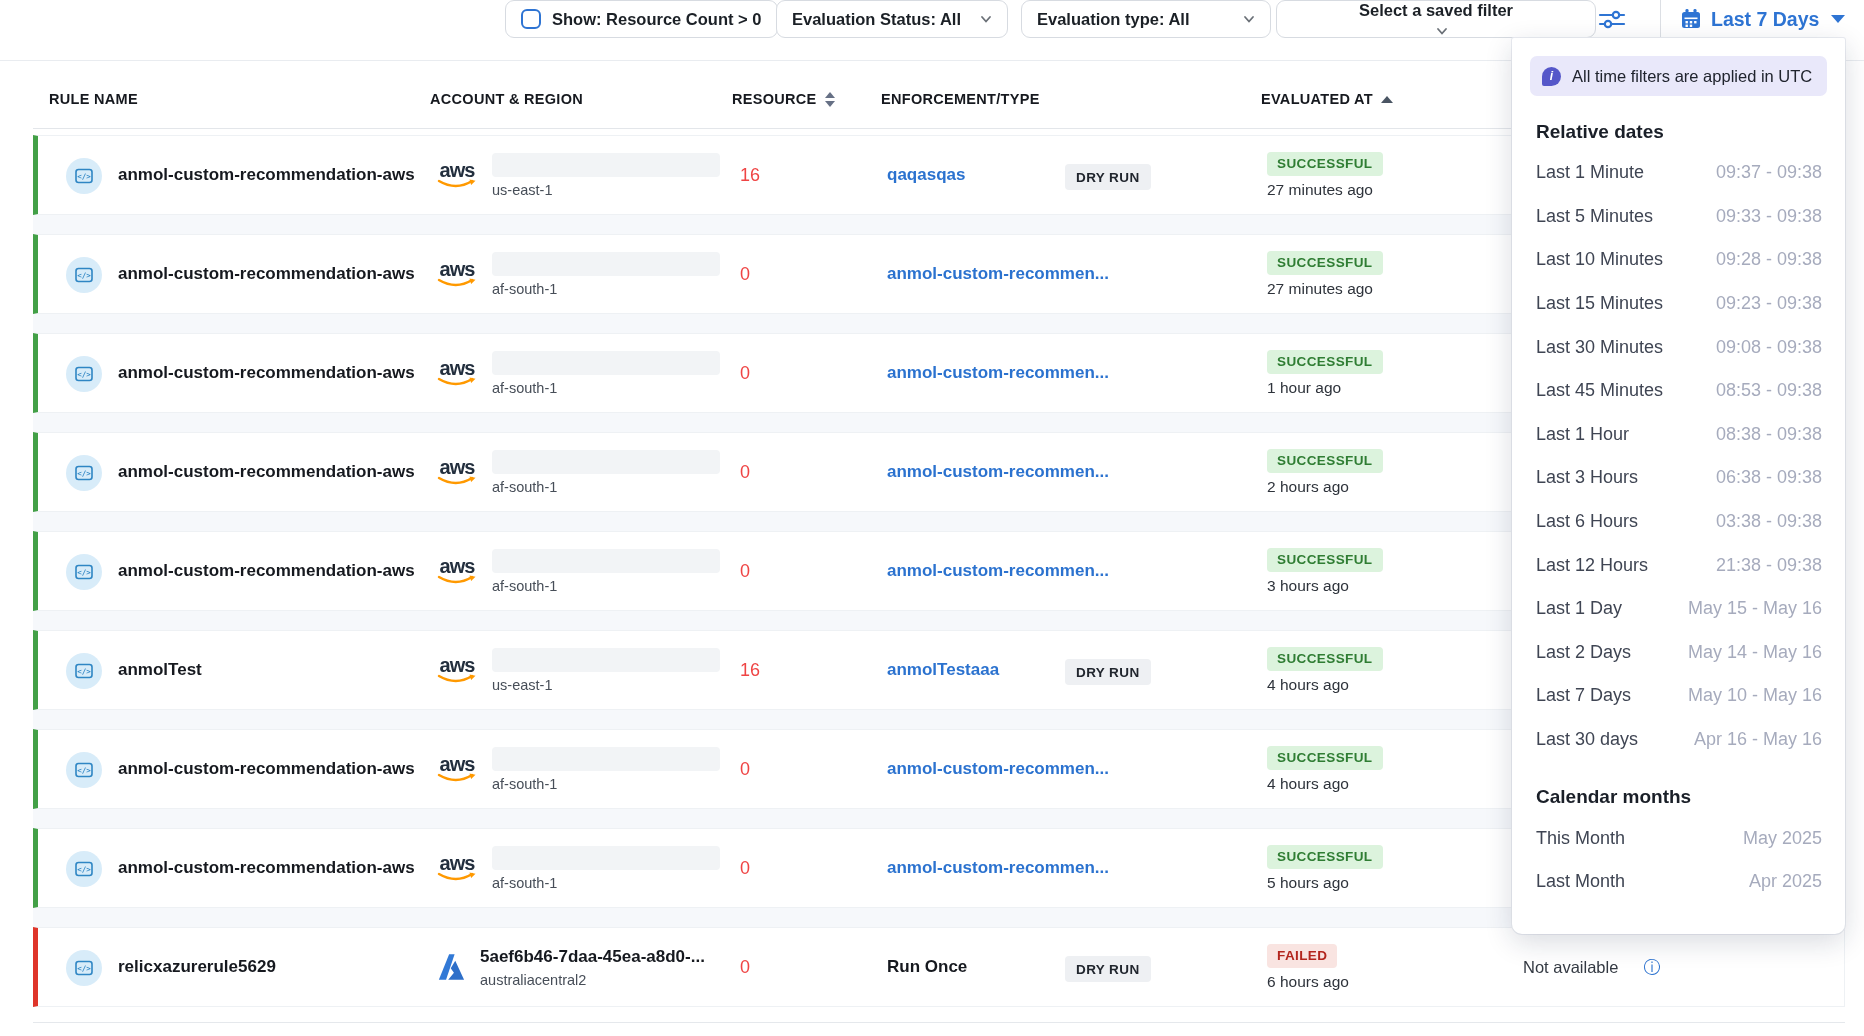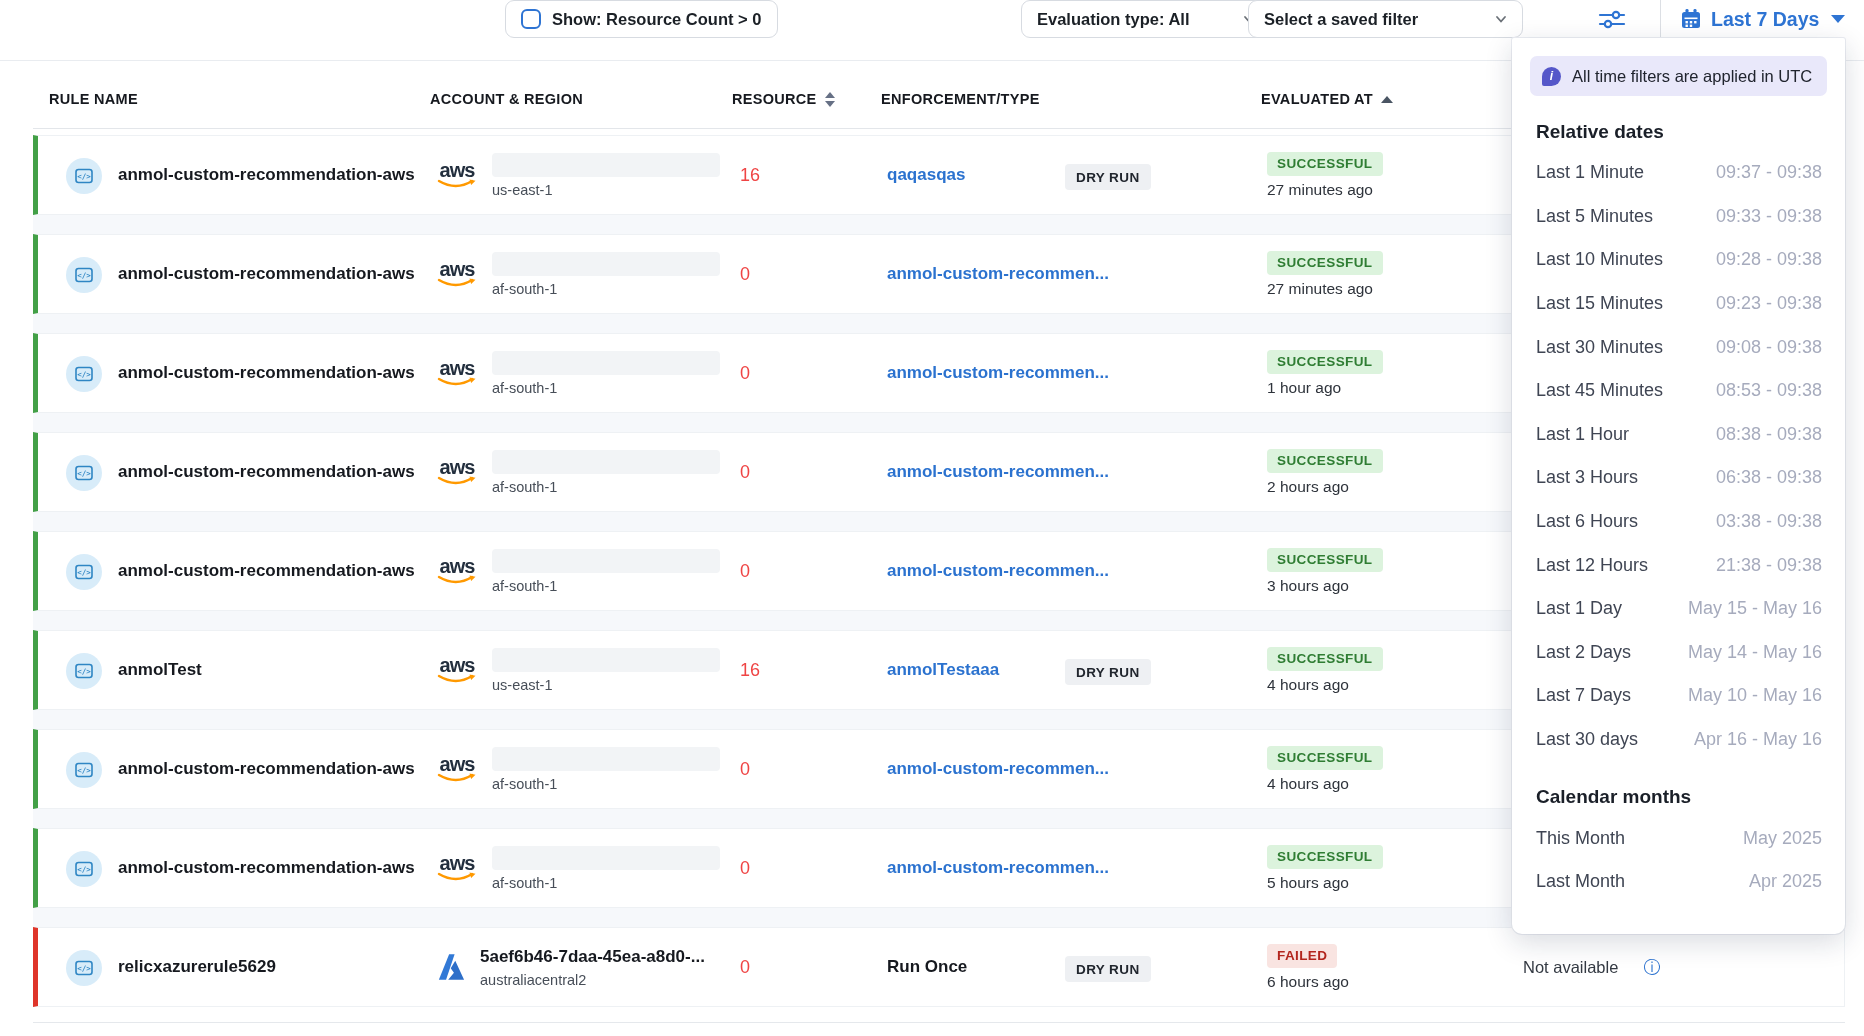--- a/index.html
+++ b/index.html
@@ -14,21 +14,21 @@
 
   
   .toolbar-item { position:absolute; top:0; height:38px; background:#fff;
     border:1px solid #d7dbe1; border-radius:9px; display:flex; align-items:center;
     padding:0 15px; font-size:16.5px; font-weight:700; color:#1b2026; cursor:pointer; }
   .show-btn { left:505px; gap:11px; }
   .checkbox { width:20px; height:20px; border:2px solid var(--accent); border-radius:6px; background:#fff; flex:0 0 auto; }
   .select { justify-content:space-between; }
   .sel-status { left:776px; width:232px; }
   .sel-type   { left:1021px; width:250px; }
-  .sel-saved  { left:1248px; width:275px; }
+  .sel-saved  { left:1276px; width:320px;flex-direction:column; }
   .chev { width:12px; height:12px; margin-left:12px; flex:0 0 auto; }
   .chev svg { display:block; }
   .sliders-btn { position:absolute; left:1592px; top:2px; width:40px; height:34px;
     display:flex; align-items:center; justify-content:center; cursor:pointer; }
   .v-divider { position:absolute; left:1660px; top:0; width:1px; height:40px; background:#dcdfe4; }
   .date-btn { position:absolute; left:1680px; top:0; height:38px; display:flex; align-items:center;
     gap:9px; color:var(--accent); font-size:19.5px; font-weight:700; cursor:pointer; }
   .caret-down { width:0; height:0; border-left:7px solid transparent; border-right:7px solid transparent;
     border-top:8px solid var(--accent); margin-left:3px; }
 
@@ -97,20 +97,28 @@
 </head>
 <body>
 
 <div class="page">
 
   <div class="toolbar-item show-btn">
     <span class="checkbox"></span>
     <span>Show: Resource Count &gt; 0</span>
   </div>
 
+  <div class="toolbar-item select sel-status">
+    <span>Evaluation Status: All</span>
+    <span class="chev">
+      <svg width="12" height="12" viewBox="0 0 12 12">
+          <polyline points="2,4 6,8.5 10,4" fill="none" stroke="#6a7077" stroke-width="1.8" stroke-linecap="round"></polyline>
+        </svg>
+    </span>
+  </div>
 
   <div class="toolbar-item select sel-type">
     <span>Evaluation type: All</span>
     <span class="chev">
       <svg width="12" height="12" viewBox="0 0 12 12">
           <polyline points="2,4 6,8.5 10,4" fill="none" stroke="#6a7077" stroke-width="1.8" stroke-linecap="round"></polyline>
         </svg>
     </span>
   </div>
 

